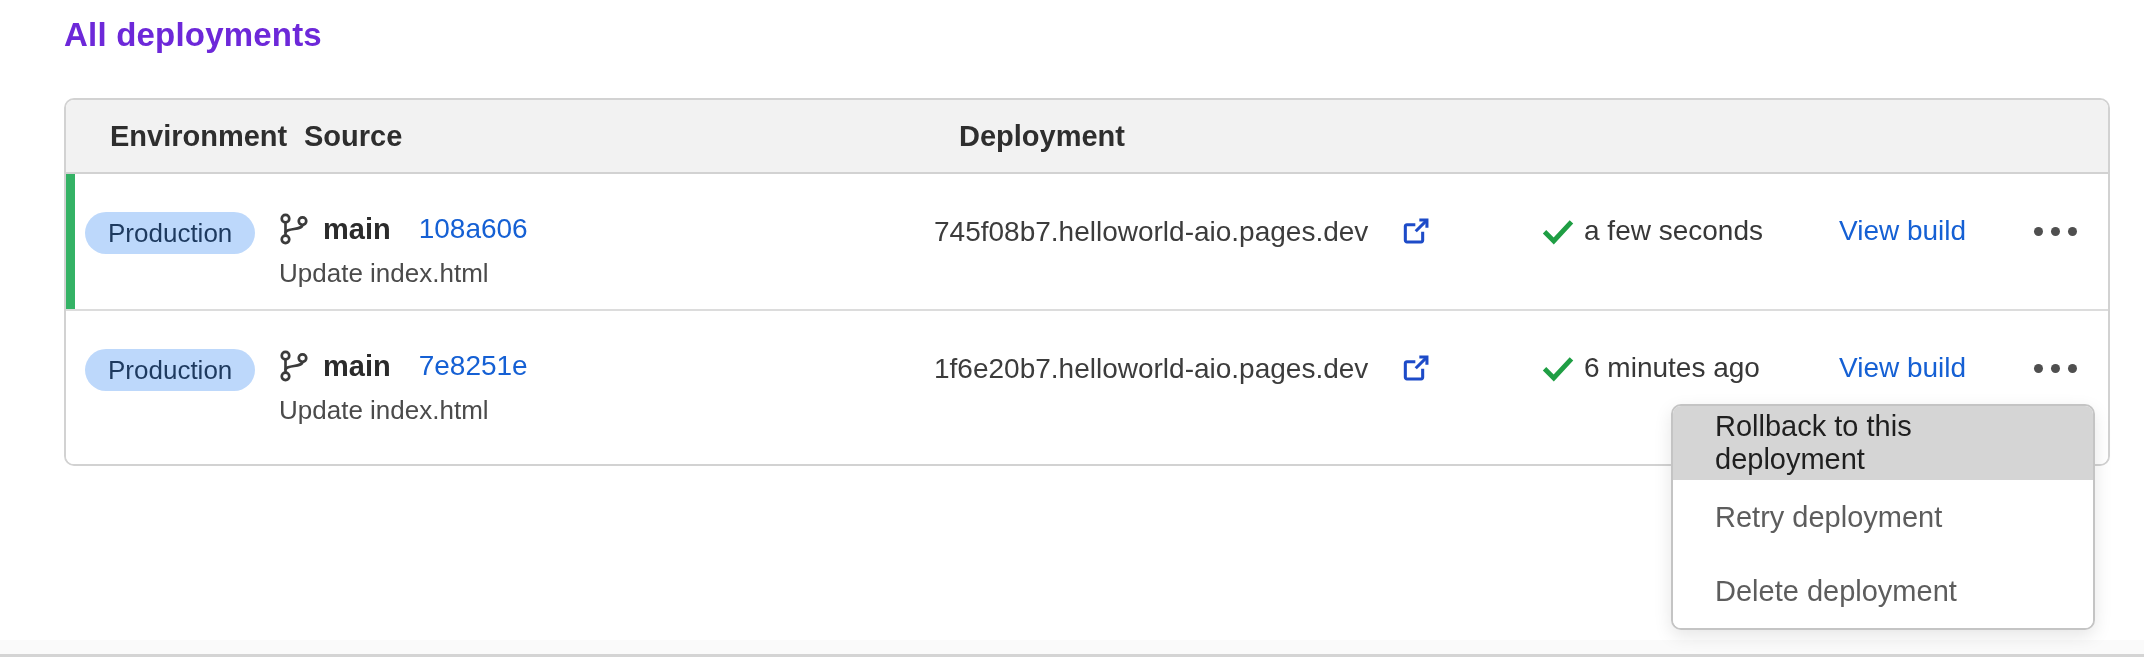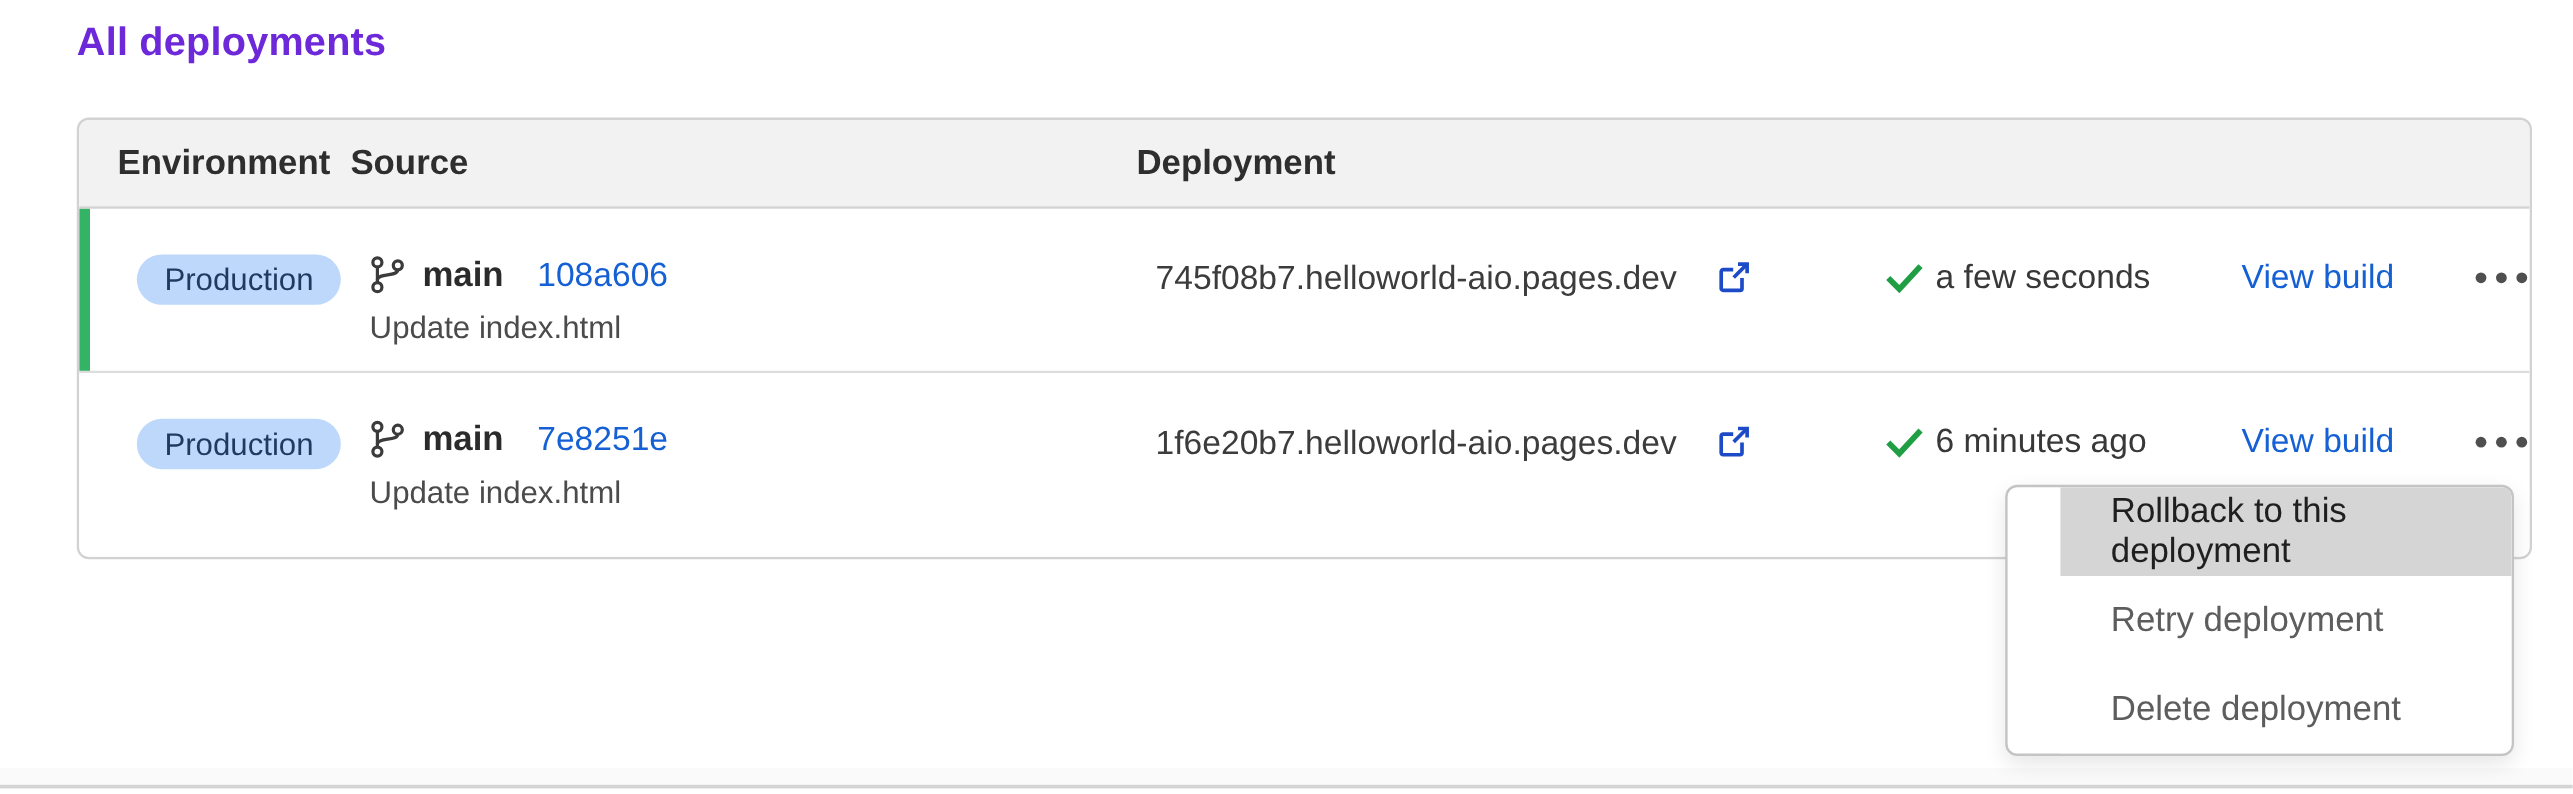--- a/index.html
+++ b/index.html
@@ -24,29 +24,29 @@
     background: #fff; box-sizing: border-box; overflow: hidden;
   }
 
   .thead {
     display: grid;
     grid-template-columns: 194px 655px 607px 1fr;
     align-items: center;
     height: 72px;
     background: #f2f2f2;
     border-bottom: 2px solid #d2d2d2;
-    padding-left: 32px;
+    padding-left: 44px;
     font-size: 29px; font-weight: 700; color: #2e2e2e;
   }
 
   .row {
     position: relative;
     display: grid;
     grid-template-columns: 194px 655px 607px 298px 195px 1fr;
-    padding: 38px 0 0 48px;
+    padding: 38px 0 0 19px;
     box-sizing: border-box;
     background: #fff;
   }
   .row.first { height: 137px; border-bottom: 2px solid #dcdcdc; }
   .row.second { height: 153px; }
 
   .current-bar {
     position: absolute; left: 0; top: 0; bottom: 0; width: 9px;
     background: #34b265;
   }
@@ -81,21 +81,21 @@
     position: absolute; left: 1671px; top: 404px; width: 424px;
     background: #fff;
     border: 2px solid #c4c4c4; border-radius: 10px;
     box-shadow: 0 6px 18px rgba(0,0,0,0.10);
     overflow: hidden; z-index: 5; box-sizing: border-box;
   }
   .menu-item {
     height: 74px; display: flex; align-items: center;
     padding: 0 24px 0 42px;
     font-size: 29px; color: #5d5d5d;
-    cursor: pointer; background: #fff; margin-left: 44px;
+    cursor: pointer; background: #fff;
   }
   .menu-item.highlighted { background: #d5d5d5; color: #1f1f1f; }
 
   .page-bottom-strip {
     position: absolute; left: 0; top: 640px; width: 2144px; height: 14px;
     background: #fafafa;
     border-bottom: 3px solid #d4d4d4;
   }
 </style>
 </head>

